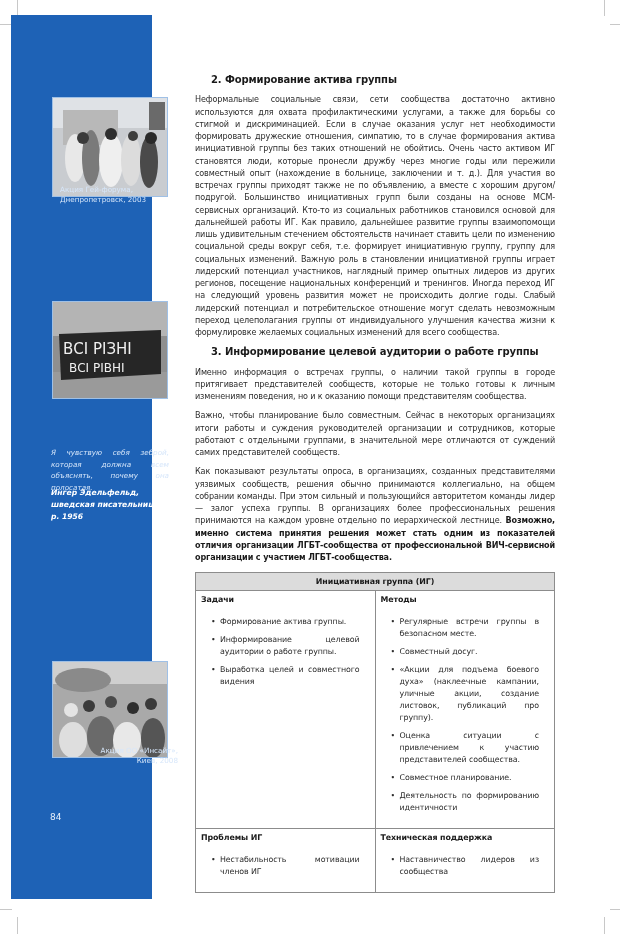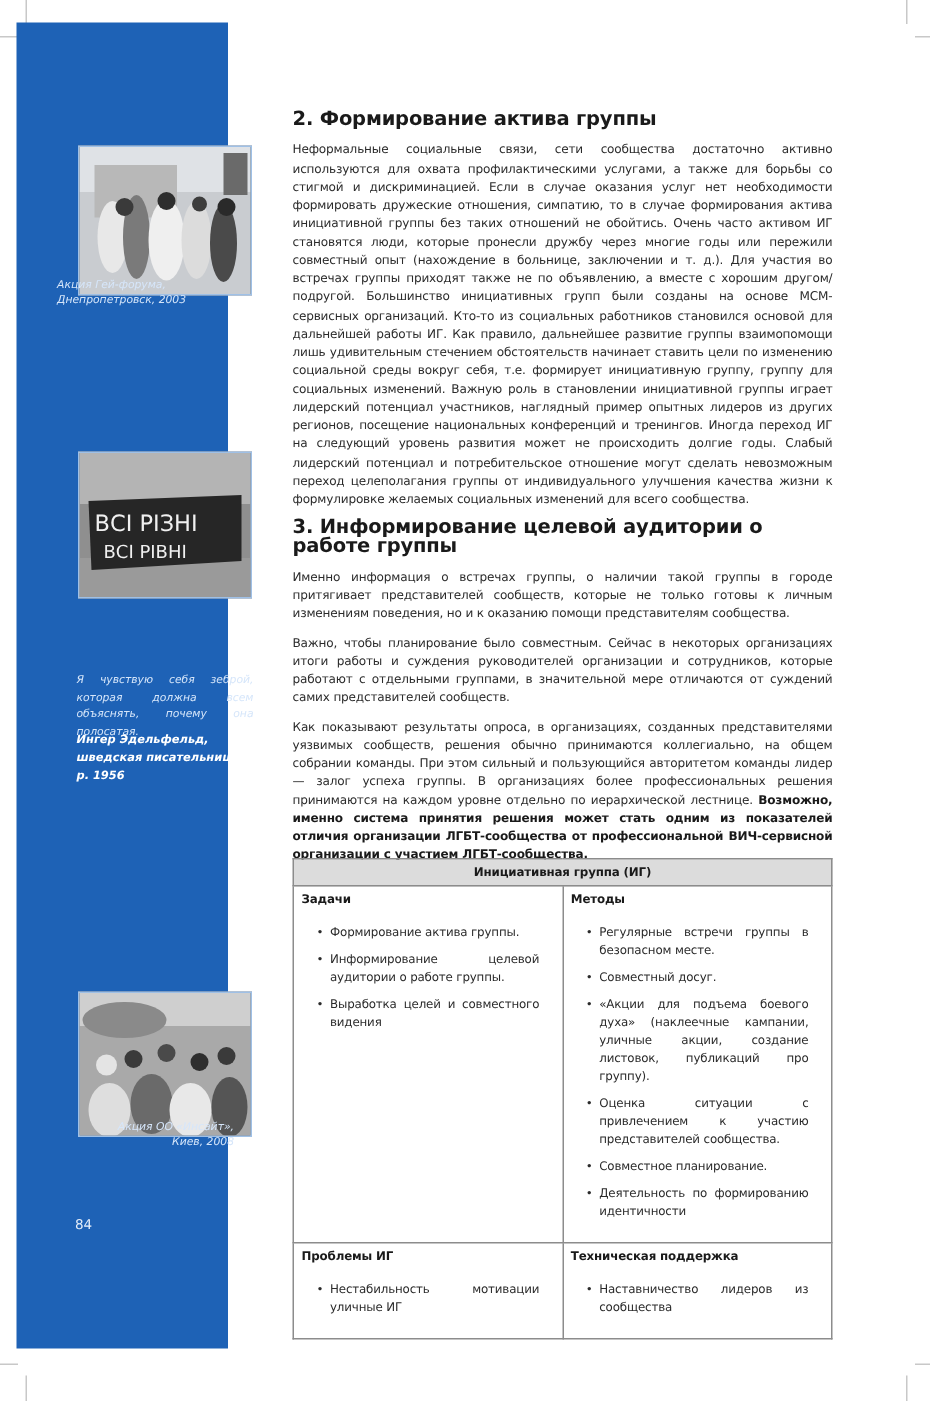--- a/index.html
+++ b/index.html
@@ -1,26 +1,26 @@
 <!DOCTYPE html>
 <html><head>
 <meta charset="utf-8">
 <style>
   html, body { margin: 0; padding: 0; background: #ffffff; }
   body { width: 620px; height: 934px; position: relative; overflow: hidden; font-family: "DejaVu Sans", sans-serif; color: #2b2b2b; }
   .crop { position: absolute; background: #c8c8c8; }
   .sidebar { position: absolute; left: 11px; top: 15px; width: 141px; height: 884px; background: #1e62b6; }
   .photo { position: absolute; left: 52px; border: 1px solid #9fc0e6; background: #8a8a8a; overflow: hidden; margin-top: 21px; }
   .photo svg { display: block; width: 100%; height: 100%; }
-  .caption { position: absolute; left: 38px; font-family: "DejaVu Sans", sans-serif; font-style: italic; font-size: 7.2px; line-height: 10px; color: #d6e6fa; width: 118px; }
+  .caption { position: absolute; left: 60px; font-family: "DejaVu Sans", sans-serif; font-size: 7.2px; line-height: 10px; color: #d6e6fa; width: 118px; }
   .quote { position: absolute; left: 51px; top: 447px; width: 118px; font-style: italic; font-size: 7.2px; line-height: 11.5px; color: #d6e6fa; text-align: justify; }
   .quote-author { position: absolute; left: 51px; top: 487px; width: 118px; font-style: italic; font-weight: bold; font-size: 7.6px; line-height: 11.8px; color: #ffffff; }
   .page-num { position: absolute; left: 50px; top: 812px; font-size: 9px; color: #e6eefa; }
   .main { position: absolute; left: 195px; top: 74px; width: 360px; font-size: 8.05px; line-height: 12.25px; letter-spacing: -0.12px; }
-  .main h3 { margin: 0 0 8px 0; font-size: 13px; font-weight: bold; color: #1a1a1a; }
+  .main h3 { margin: 0 0 8px 16px; font-size: 10px; font-weight: bold; color: #1a1a1a; }
   .main p { margin: 0 0 7px 0; text-align: justify; }
   .main p b { color: #1a1a1a; }
   table.ig { position: absolute; left: 195px; top: 572px; width: 360px; border-collapse: collapse; font-size: 7.9px; line-height: 12px; letter-spacing: -0.1px; }
   table.ig th { background: #dcdcdc; border: 1px solid #8c8c8c; font-weight: bold; height: 17px; padding: 0; color: #1a1a1a; }
   table.ig td { border: 1px solid #8c8c8c; vertical-align: top; padding: 3px 5px 4px 5px; width: 50%; }
   table.ig .col-head { font-weight: bold; color: #1a1a1a; margin: 0 0 5px 0; }
   table.ig ul { list-style: none; margin: 10px; padding: 0; }
   table.ig li { position: relative; padding-left: 9px; margin-bottom: 6px; text-align: justify; }
   table.ig li::before { content: "•"; position: absolute; left: 0; top: 0; }
 </style>
@@ -129,21 +129,21 @@
             <li>Оценка ситуации с привлечением к участию представителей сообщества.</li>
             <li>Совместное планирование.</li>
             <li>Деятельность по формированию идентичности</li>
           </ul>
     </td>
   </tr>
   <tr>
     <td>
       <div class="col-head">Проблемы ИГ</div>
       <ul id="problems-list">
-            <li>Нестабильность мотивации уличные ИГ</li>
+            <li>Нестабильность мотивации членов ИГ</li>
           </ul>
     </td>
     <td>
       <div class="col-head">Техническая поддержка</div>
       <ul id="support-list">
             <li>Наставничество лидеров из сообщества</li>
           </ul>
     </td>
   </tr>
 </tbody>

